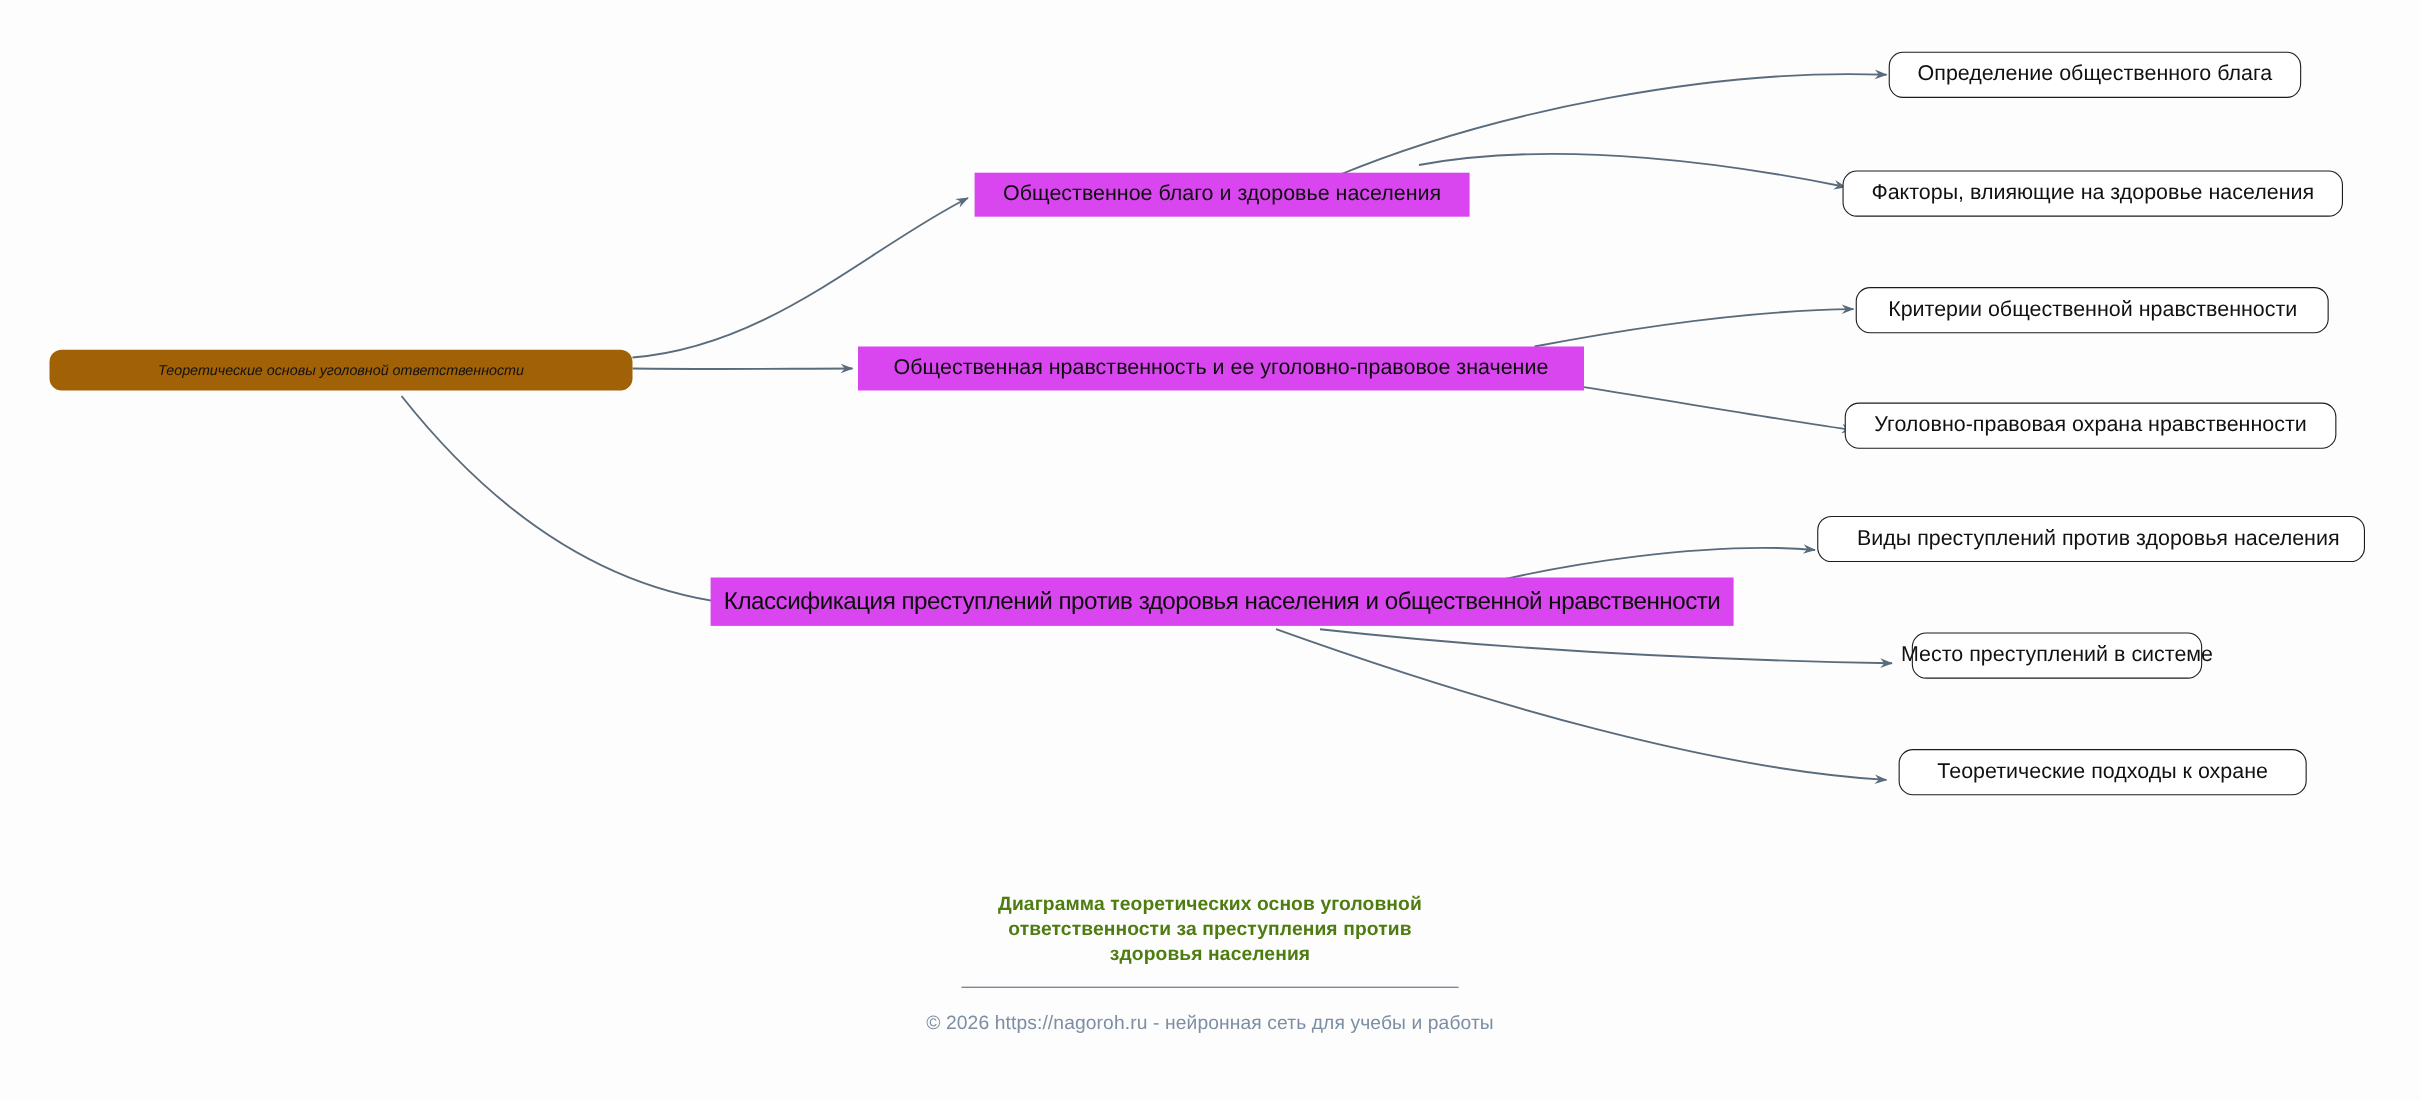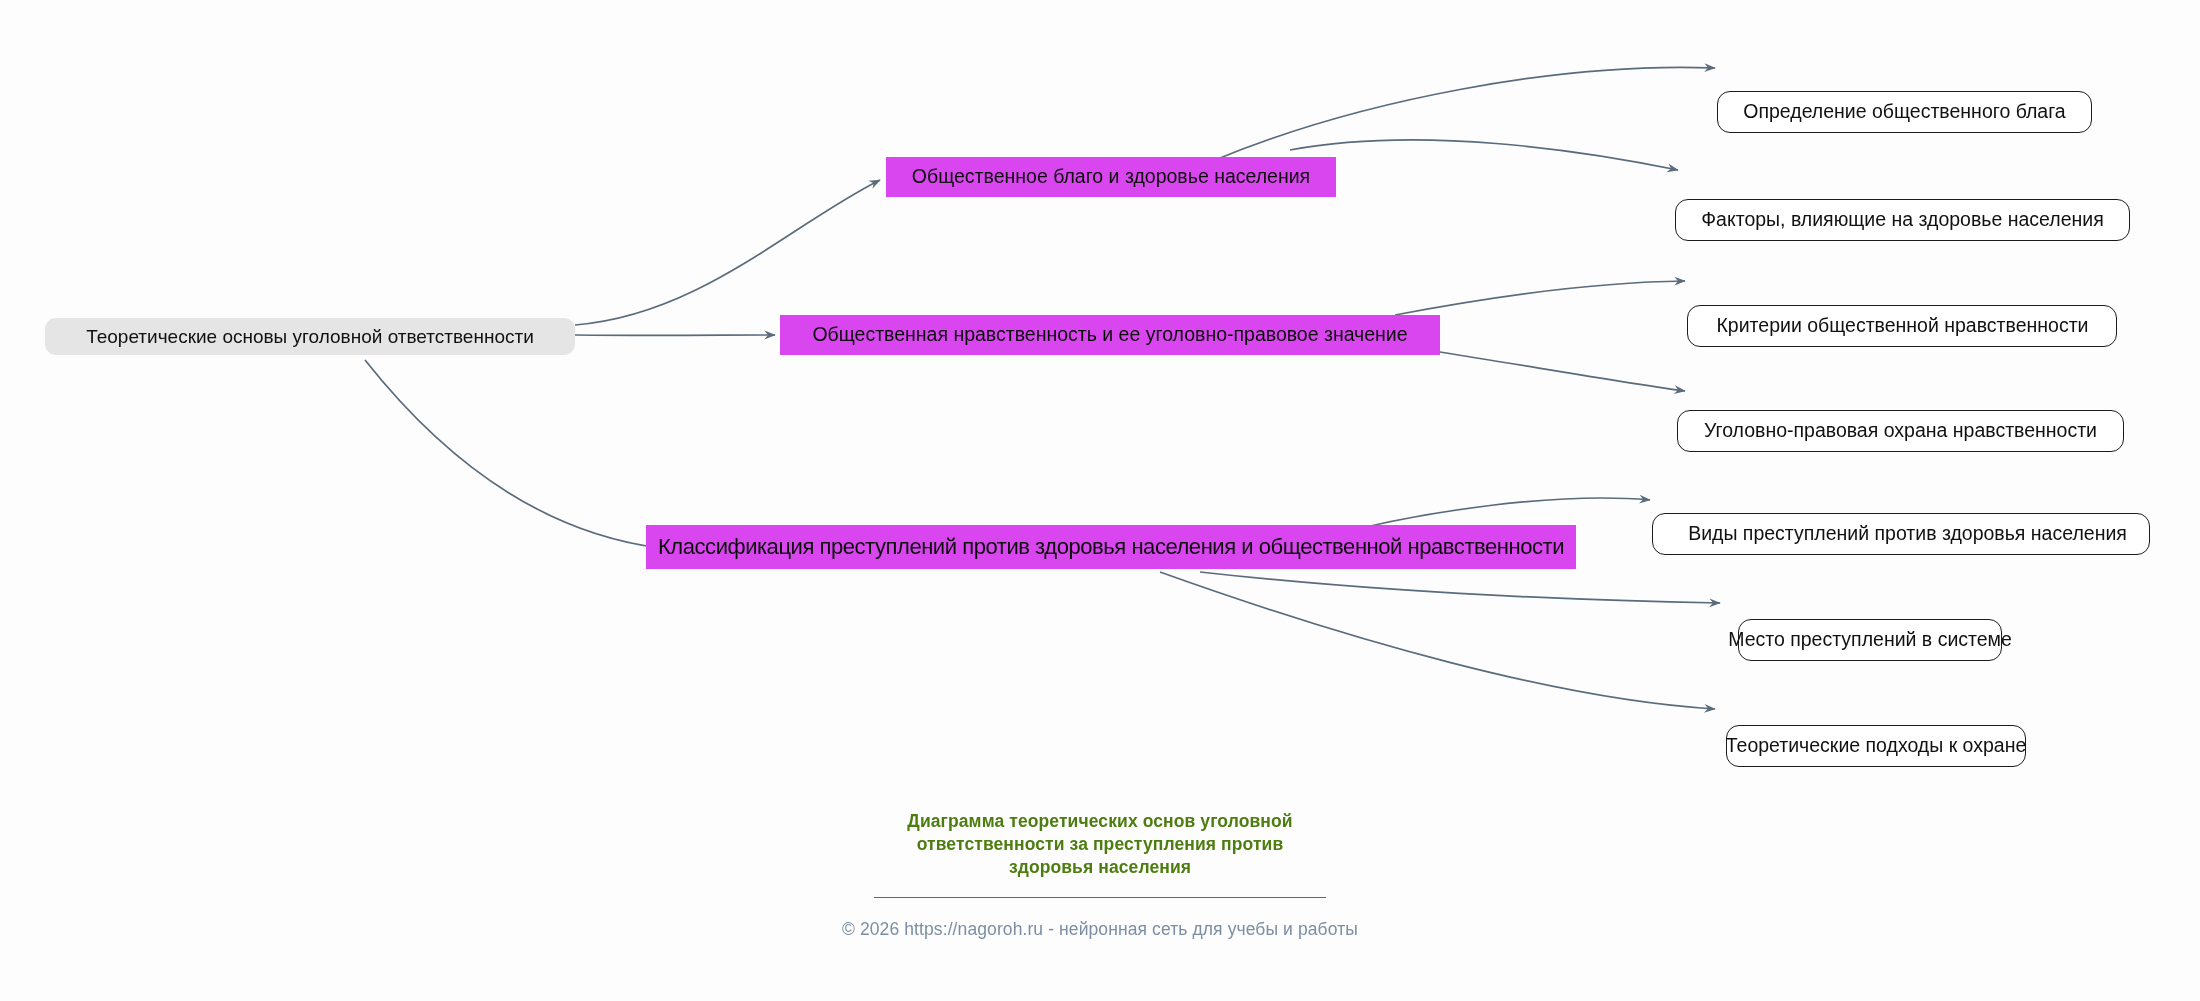--- a/index.html
+++ b/index.html
@@ -26,45 +26,45 @@
   .node {
     position: absolute;
     display: flex;
     align-items: center;
     justify-content: center;
     box-sizing: border-box;
     white-space: nowrap;
     line-height: 1;
   }
   .node-root {
-    background: #e5e5e5;
+    background: #a16207;
     border-radius: 11px;
     color: #111111;
-    font-size: 19px;
+    font-size: 13px;
     padding: 0 14px;
+    font-style: italic;
   }
   .node-branch {
     background: #d946ef;
     border-radius: 0;
     color: #0d0d0d;
     font-size: 19.5px;
     padding: 0 8px;
   }
   .node-branch.condensed {
     font-size: 22px;
     letter-spacing: -0.45px;
   }
   .node-leaf {
     background: #ffffff;
     border: 1.7px solid #1c1c1c;
     border-radius: 13px;
     color: #111111;
     font-size: 19.5px;
     padding: 0 15px;
-    margin-top: 44px;
   }
   #footer {
     position: absolute;
     left: 0;
     width: 2200px;
     text-align: center;
   }
   .footer-title {
     font-size: 17.5px;
     font-weight: bold;
@@ -146,21 +146,21 @@
   </div>
 
   <div class="node node-leaf" style="left:1652px; top:469px; width:498px; height:42px;padding-left:28px;">
     <span>Виды преступлений против здоровья населения</span>
   </div>
 
   <div class="node node-leaf" style="left:1738px; top:575px; width:264px; height:42px;">
     <span>Место преступлений в системе</span>
   </div>
 
-  <div class="node node-leaf" style="left:1726px; top:681px; width:300px; height:42px;">
+  <div class="node node-leaf" style="left:1726px; top:681px; width:371px; height:42px;">
     <span>Теоретические подходы к охране</span>
   </div>
 
   <div id="footer" style="top:810px;">
     <div class="footer-title">
       <div>Диаграмма теоретических основ уголовной</div>
       <div>ответственности за преступления против</div>
       <div>здоровья населения</div>
     </div>
     <div class="footer-rule"></div>

